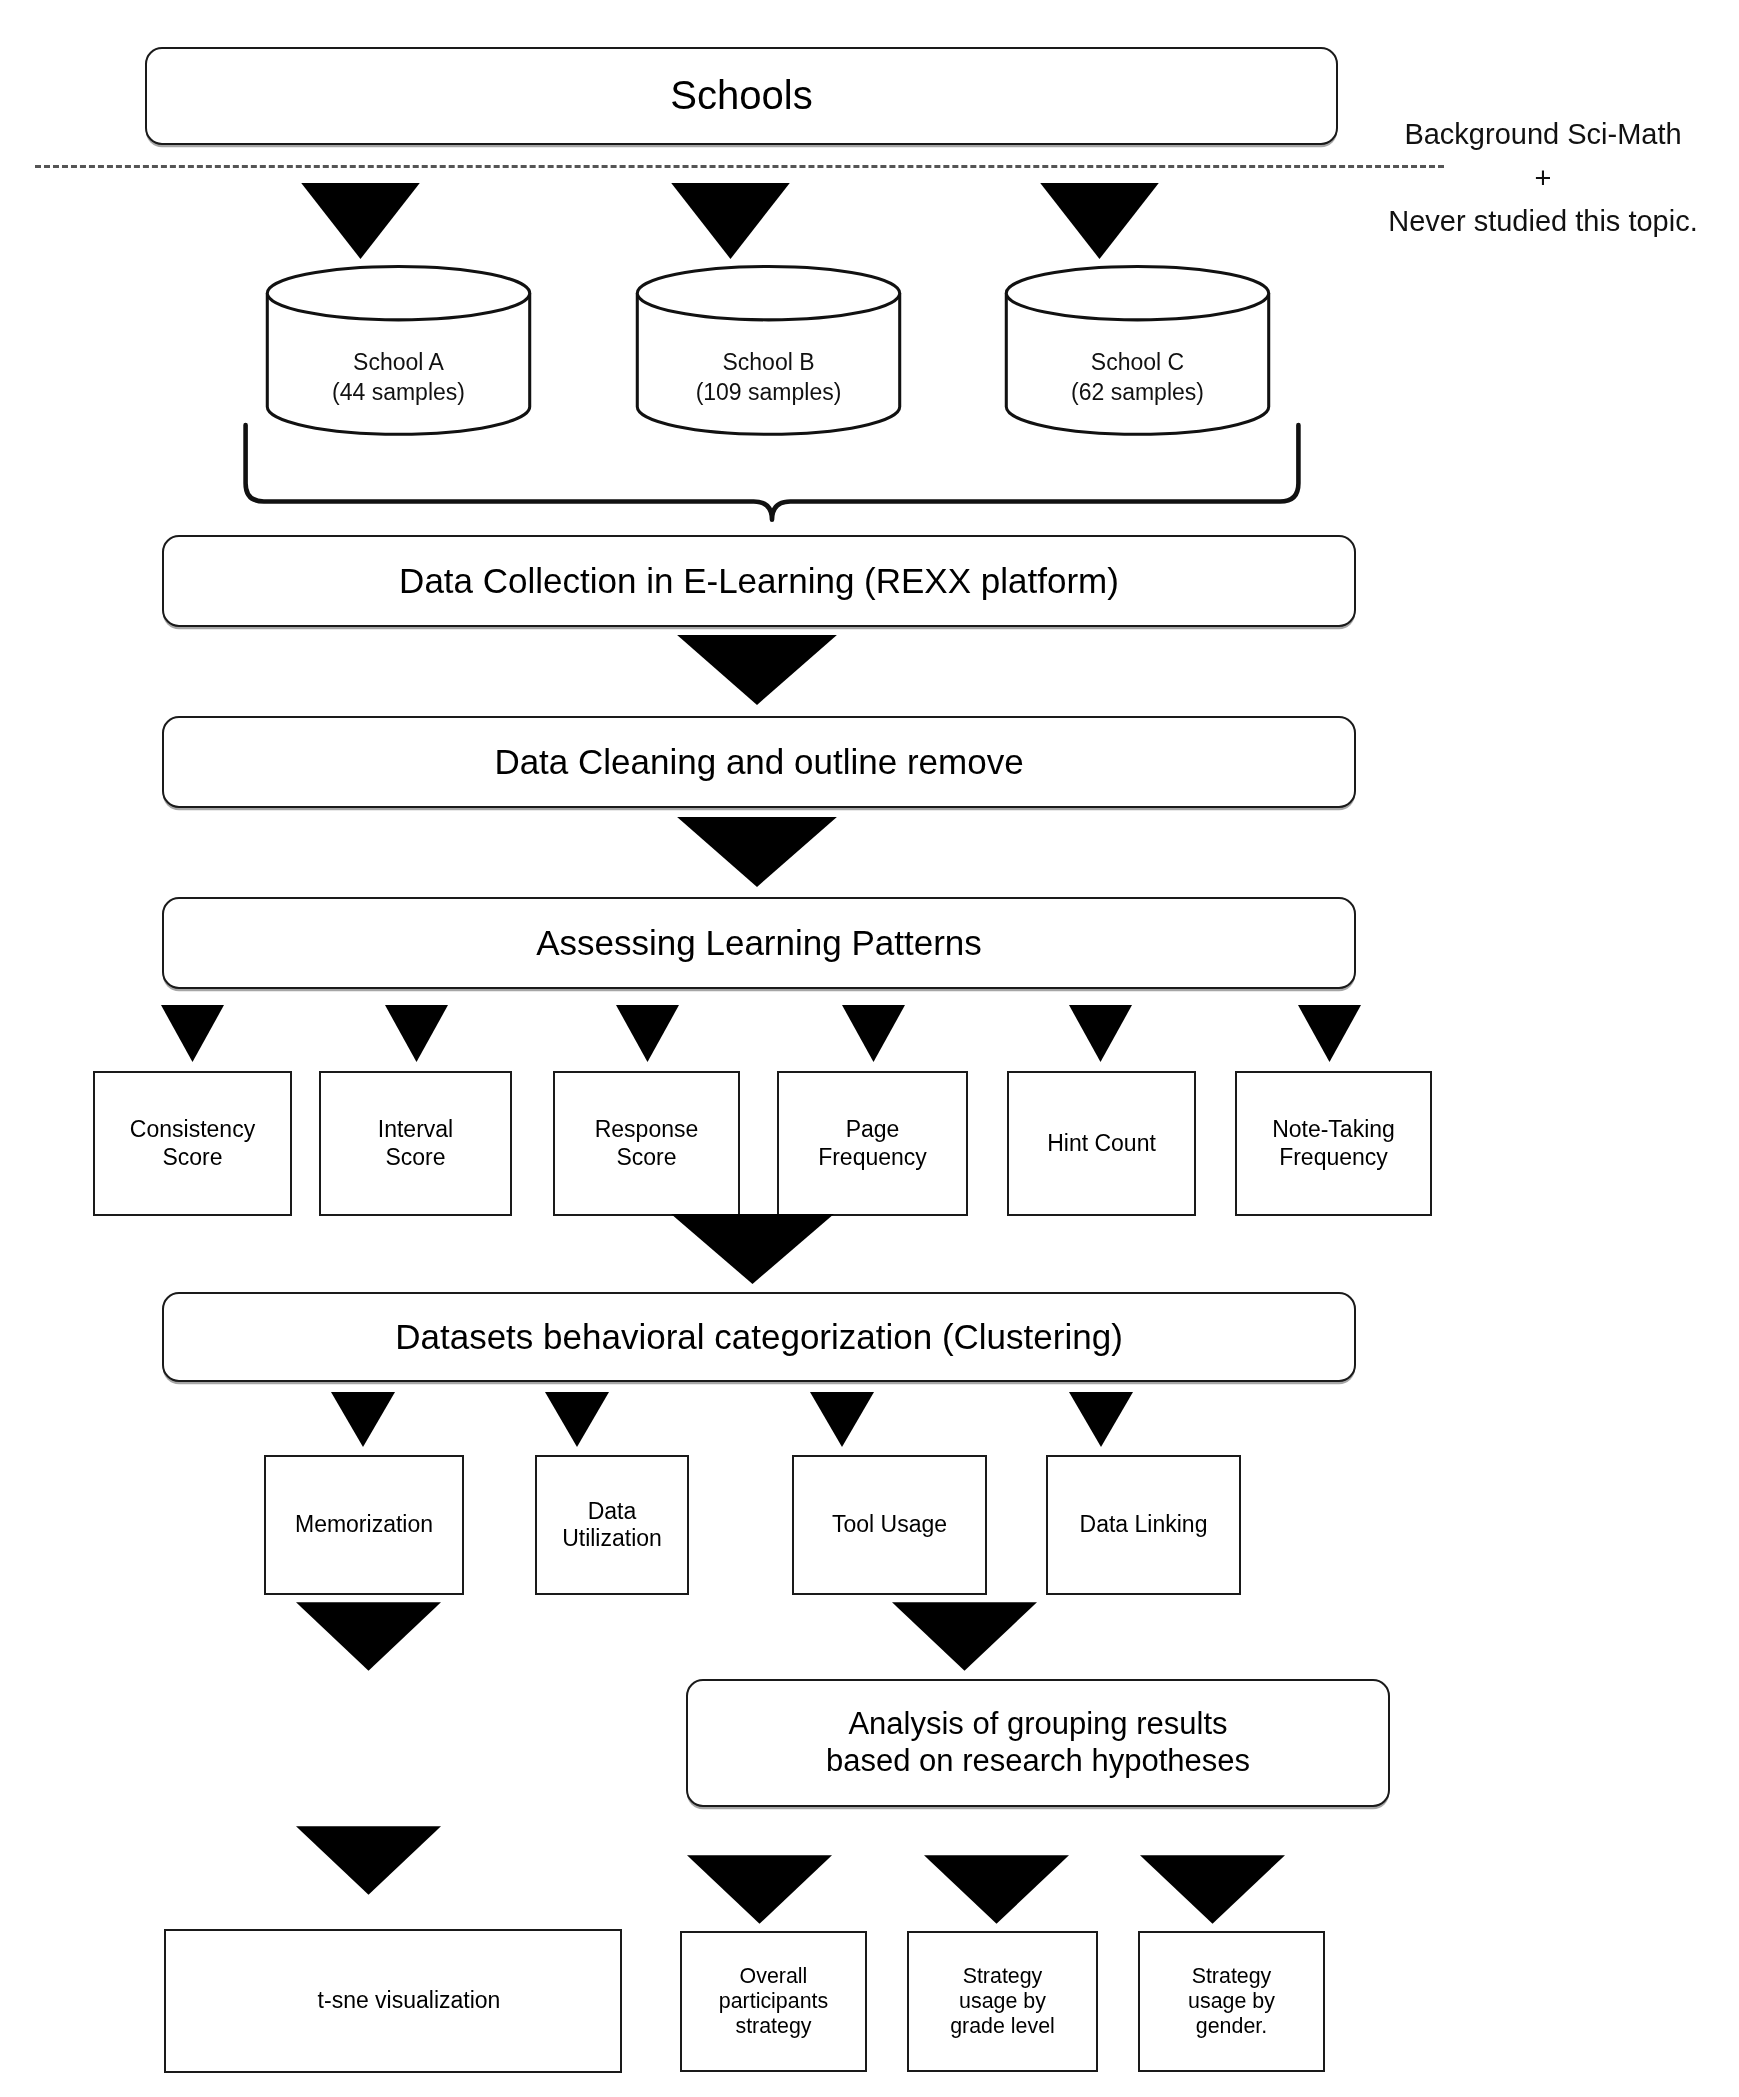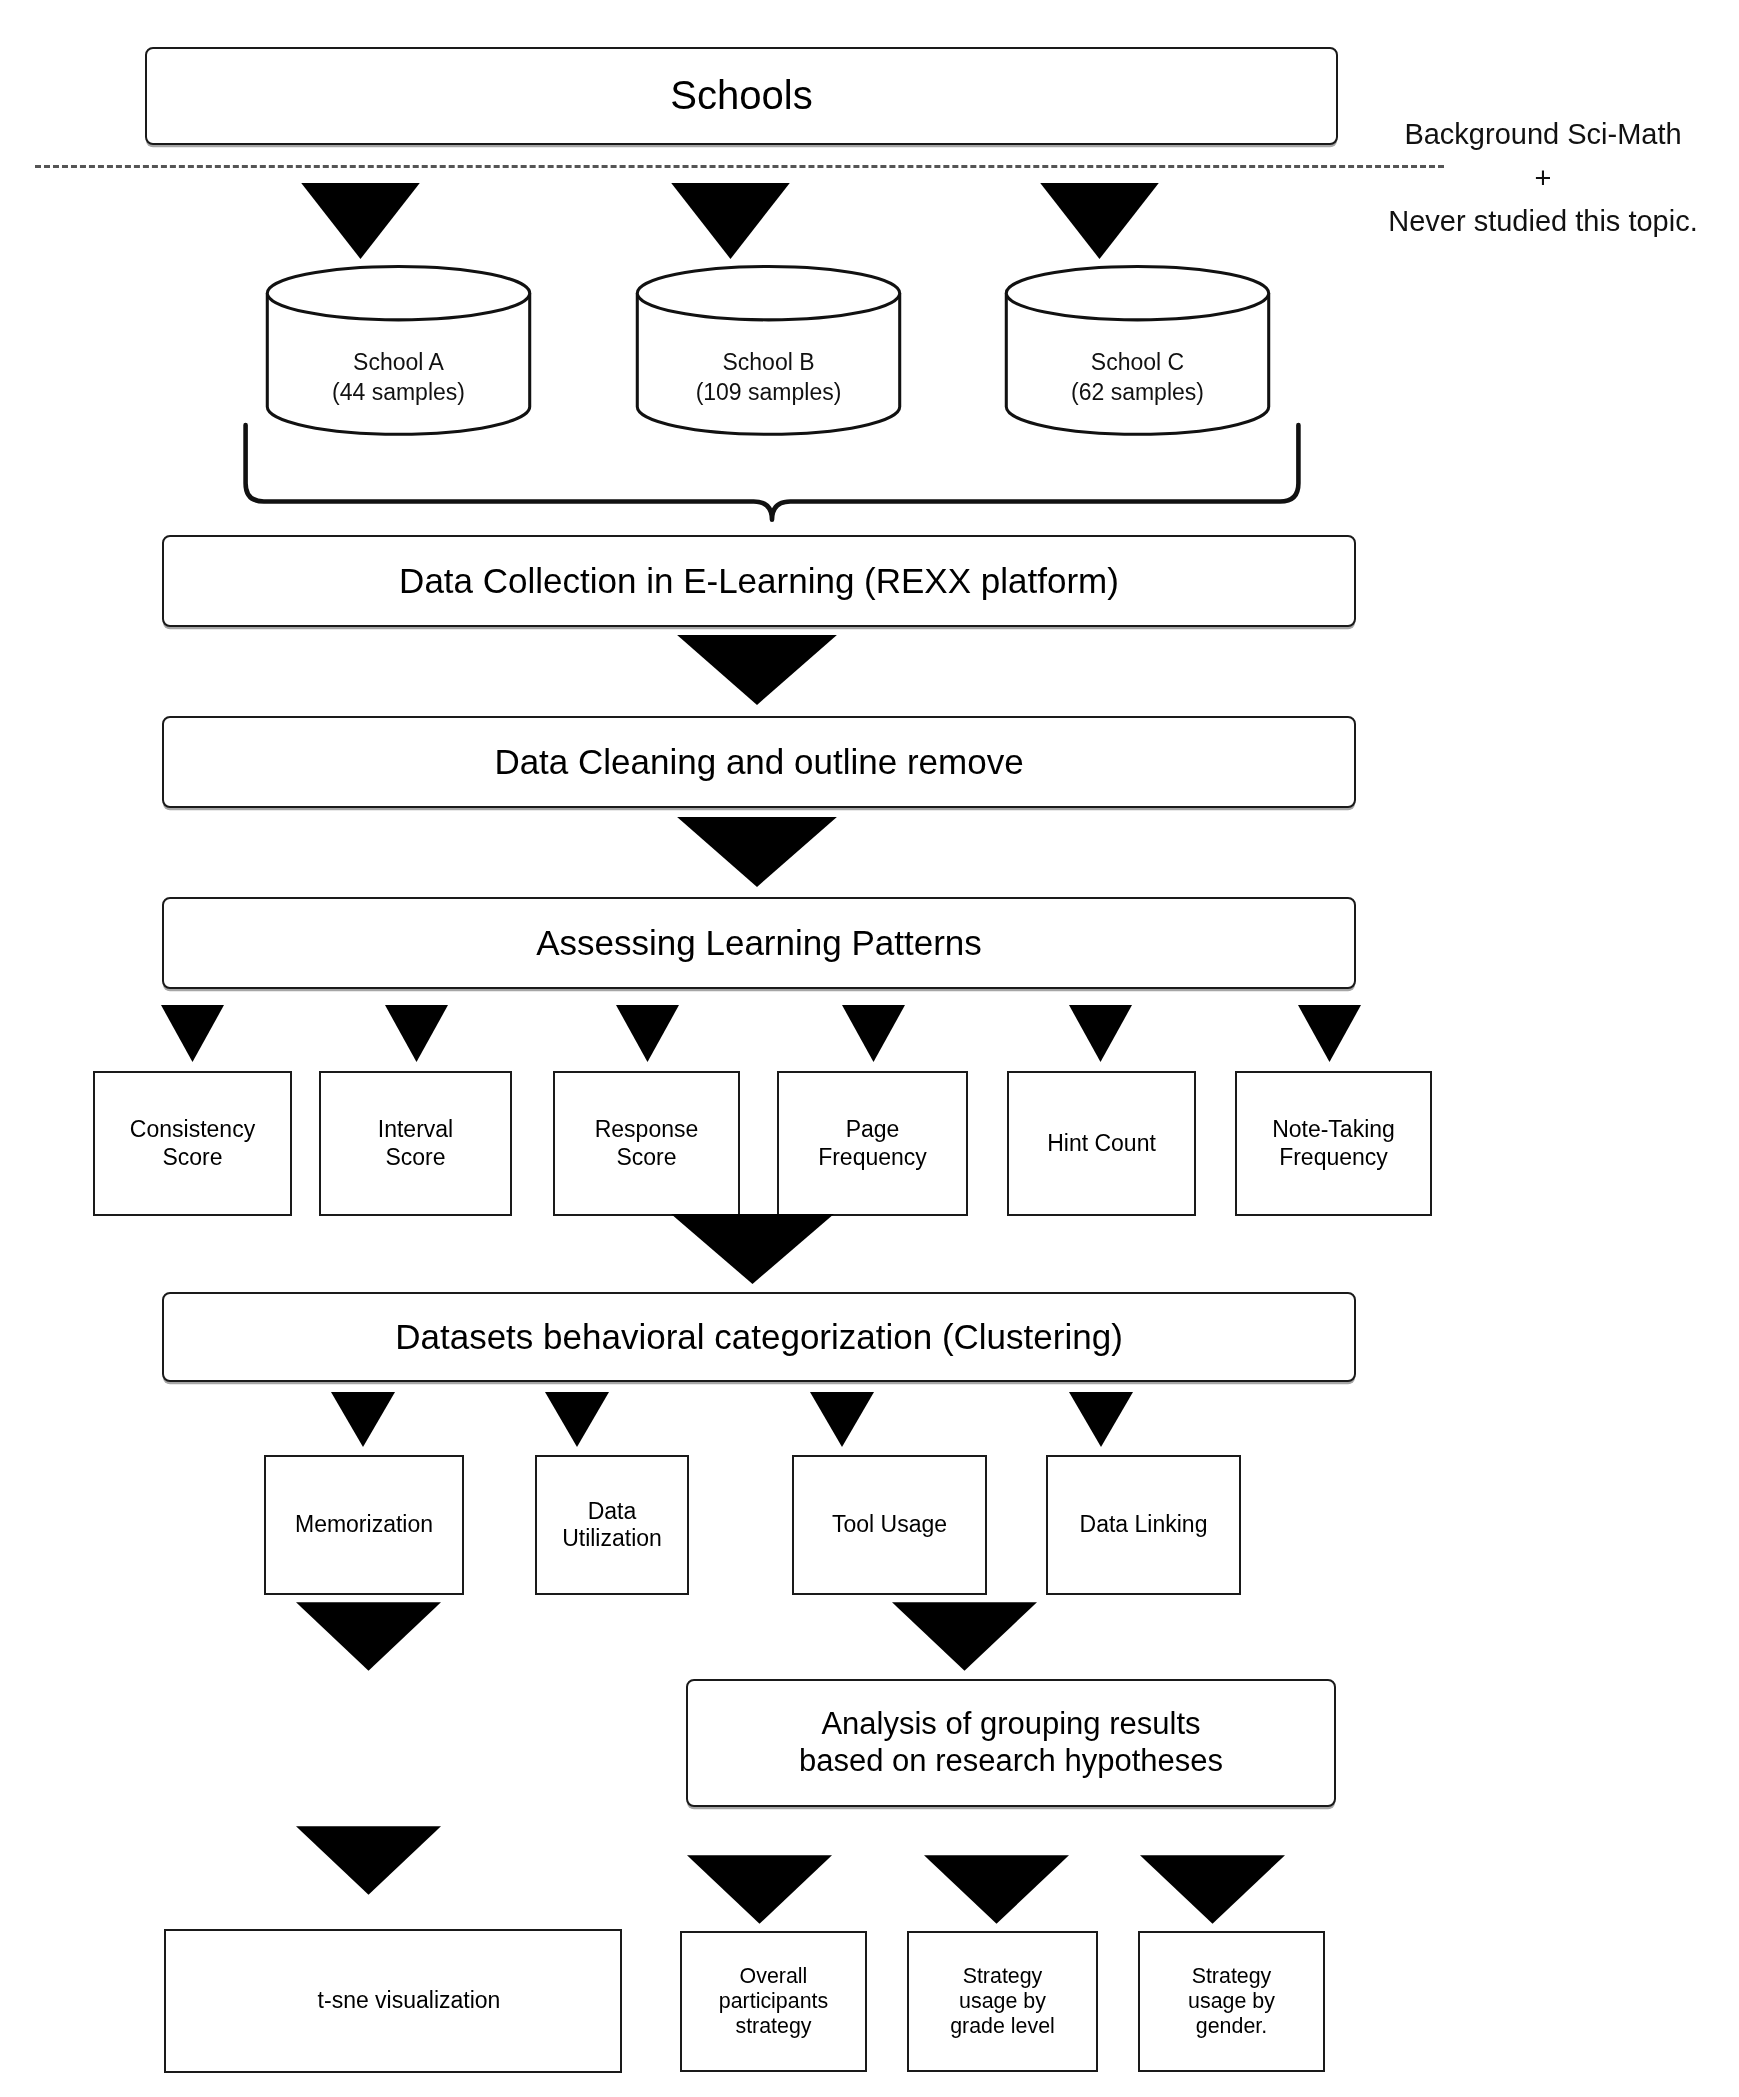--- a/index.html
+++ b/index.html
@@ -28,21 +28,21 @@
     justify-content: center;
     text-align: center;
     background: #ffffff;
     color: #000;
     line-height: 1.18;
     white-space: pre-line;
   }
   
   .proc {
     border: 2.3px solid #1a1a1a;
-    border-radius: 8px;
+    border-radius: 17px;
     box-shadow: 0 3.1px 0 -0.8px rgba(0,0,0,0.35);
   }
   
   .rect {
     border: 2.3px solid #1a1a1a;
     border-radius: 0;
   }
   
   .t-huge   { font-size: 40px; }
   .t-big    { font-size: 35px; }
@@ -264,21 +264,21 @@
         <polygon points="0,0 190,0 95,90" fill="#000000"></polygon>
       </svg>
   </div>
   <div class="arrow" style="left:892px; top:1602px; width:145px; height:69px;">
     <svg width="145" height="69" viewBox="0 0 190 90">
         <polygon points="0,0 190,0 95,90" fill="#000000"></polygon>
       </svg>
   </div>
 
 
-  <div class="node proc t-mid" style="left:686px; top:1679px; width:650px; height:128px;">Analysis of grouping results
+  <div class="node proc t-mid" style="left:686px; top:1679px; width:704px; height:128px;">Analysis of grouping results
 based on research hypotheses</div>
 
   <div class="arrow" style="left:296px; top:1826px; width:145px; height:69px;">
     <svg width="145" height="69" viewBox="0 0 190 90">
         <polygon points="0,0 190,0 95,90" fill="#000000"></polygon>
       </svg>
   </div>
   <div class="arrow" style="left:687px; top:1855px; width:145px; height:69px;">
     <svg width="145" height="69" viewBox="0 0 190 90">
         <polygon points="0,0 190,0 95,90" fill="#000000"></polygon>

